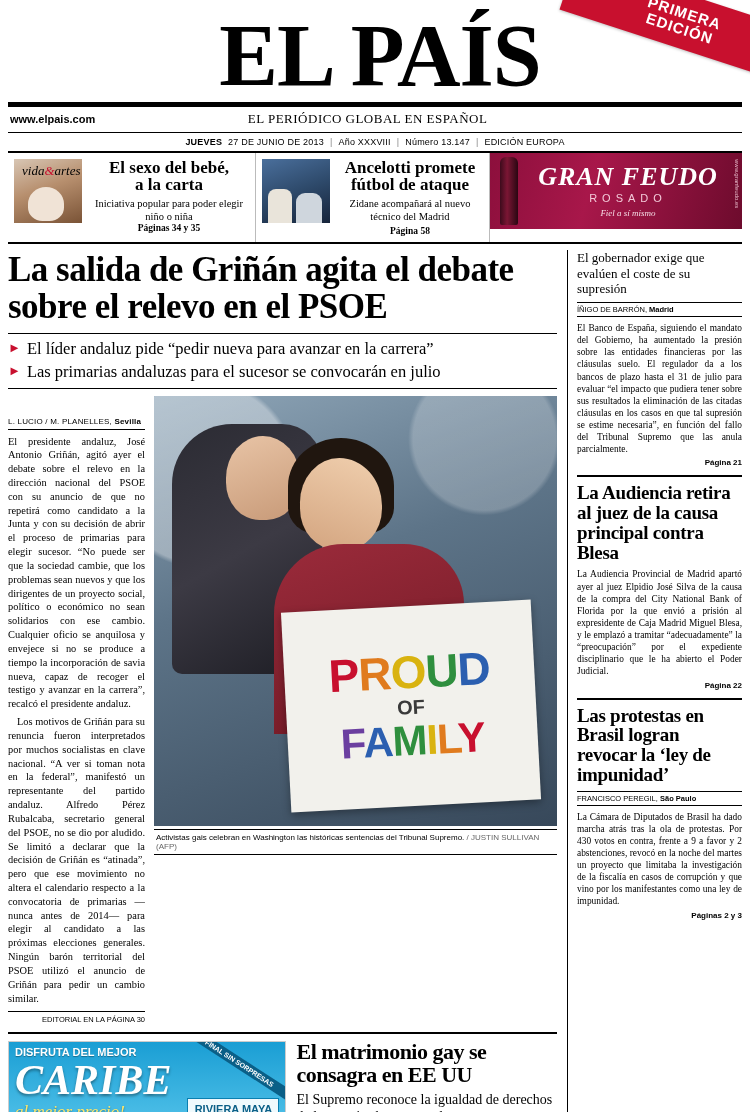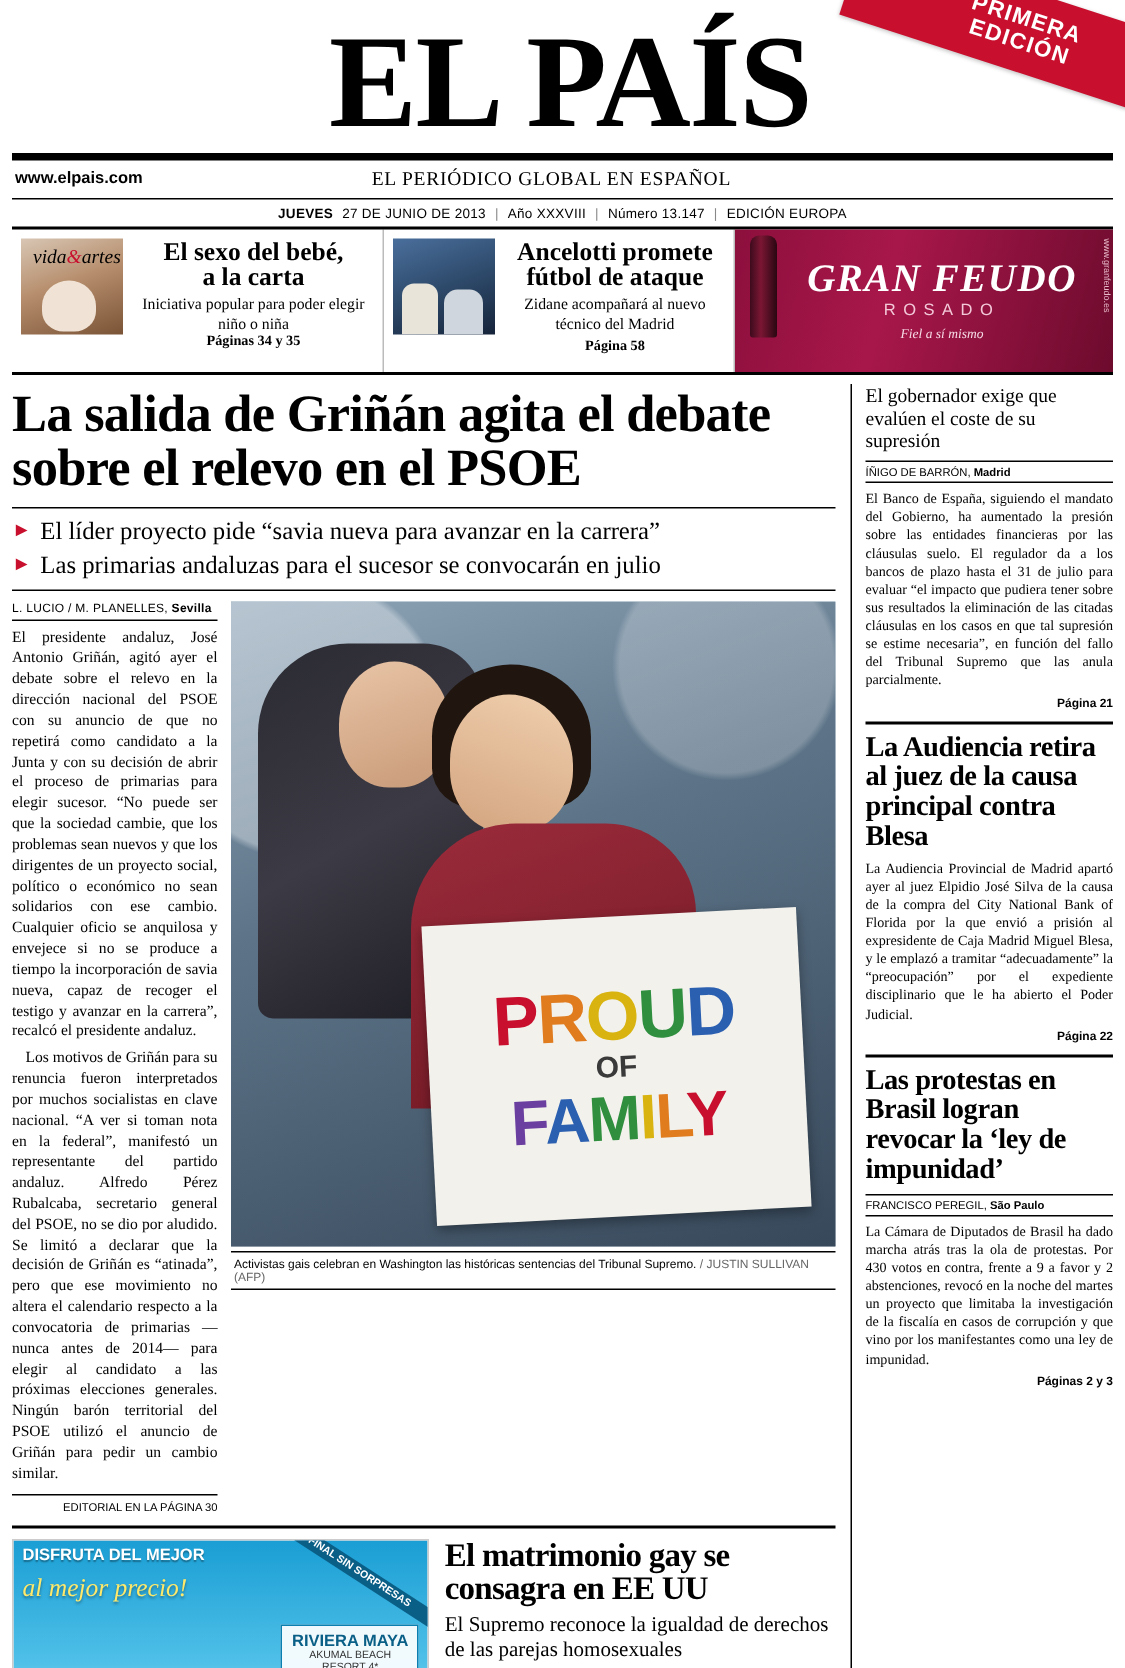--- a/index.html
+++ b/index.html
@@ -92,21 +92,21 @@
     content:""; position:absolute; right:8px; bottom:0; width:26px; height:30px;
     background:#cfd6dd; border-radius:9px 9px 0 0;
   }
   .thumb-baby:after {
     content:""; position:absolute; left:14px; bottom:2px; width:36px; height:34px;
     background:#f0e3d6; border-radius:50% 50% 40% 40%;
   }
 
   
   .ad-feudo {
-    width:252px; height:95px;
+    width:252px; height:76px;
     background:linear-gradient(105deg,#8c0f3c 0%,#a8174a 40%,#6d0b2d 100%);
     position:relative; overflow:hidden;
     display:flex; flex-direction:column; align-items:center; justify-content:center;padding-left:24px;
   }
   .ad-feudo .bottle {
     position:absolute; left:10px; top:4px; width:18px; height:68px;
     background:linear-gradient(90deg,#3d0b1c,#7b1634 40%,#2a0712);
     border-radius:6px 6px 2px 2px;
   }
   .ad-feudo .gf {
@@ -141,21 +141,21 @@
   .bullet { display:flex; align-items:flex-start; font-size:16.5px; line-height:1.25; padding:1px 0; }
   .bullet .tri {
     color:#c8102e; font-size:13px; margin-right:6px; line-height:1.35;
   }
 
   .lead-body { display:flex; }
   .lead-col { width:148px; padding-right:9px; }
   .byline {
     font-family:"Liberation Sans", sans-serif;
     font-size:8px; letter-spacing:0.2px;
-    border-bottom:1px solid #000; padding-bottom:3px; margin-bottom:5px;
+    border-bottom:1px solid #000; padding-bottom:3px; margin-bottom:5px;margin-top:21px;
   }
   .byline b { font-weight:bold; }
   .lead-col p {
     margin:0 0 0 0; font-size:10.4px; line-height:1.33; text-align:justify;
     text-indent:0;
   }
   .lead-col p + p { text-indent:9px; margin-top:4px; }
   .editorial {
     font-family:"Liberation Sans", sans-serif; font-size:7.5px;
     text-align:right; margin-top:6px; border-top:1px solid #000; padding-top:3px;
@@ -353,21 +353,21 @@
 
   <div class="grid">
 
     <div class="left">
 
       <h1 class="lead">La salida de Griñán agita el debate sobre el relevo en el PSOE</h1>
 
       <div class="bullets">
         <div class="bullet">
           <span class="tri">►</span>
-          <span>El líder proyecto pide “savia nueva para avanzar en la carrera”</span>
+          <span>El líder andaluz pide “pedir nueva para avanzar en la carrera”</span>
         </div>
         <div class="bullet">
           <span class="tri">►</span>
           <span>Las primarias andaluzas para el sucesor se convocarán en julio</span>
         </div>
       </div>
 
       <div class="lead-body">
         <div class="lead-col">
           <div class="byline">
@@ -402,20 +402,21 @@
             <span class="credit">/ JUSTIN SULLIVAN (AFP)</span>
           </div>
         </div>
       </div>
 
       <div class="bottom">
 
         <div class="ad-logitravel">
           <div class="ribbon-small">PRECIO FINAL SIN SORPRESAS</div>
           <div class="top-banner">DISFRUTA DEL MEJOR</div>
+          <div class="caribe">CARIBE</div>
           <div class="mejorprecio">al mejor precio!</div>
           <div class="pricebox">
             <div class="rm">RIVIERA MAYA</div>
             <div class="akum">AKUMAL BEACH RESORT 4*</div>
 
           </div>
 
         </div>
 
         <div class="bottom-story">

